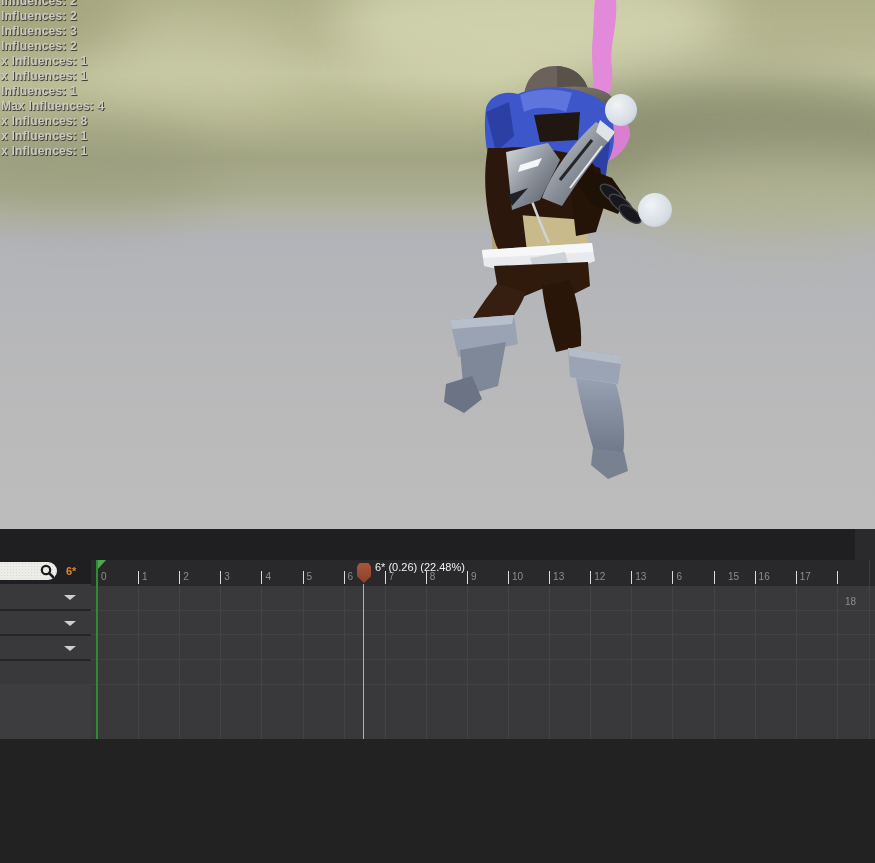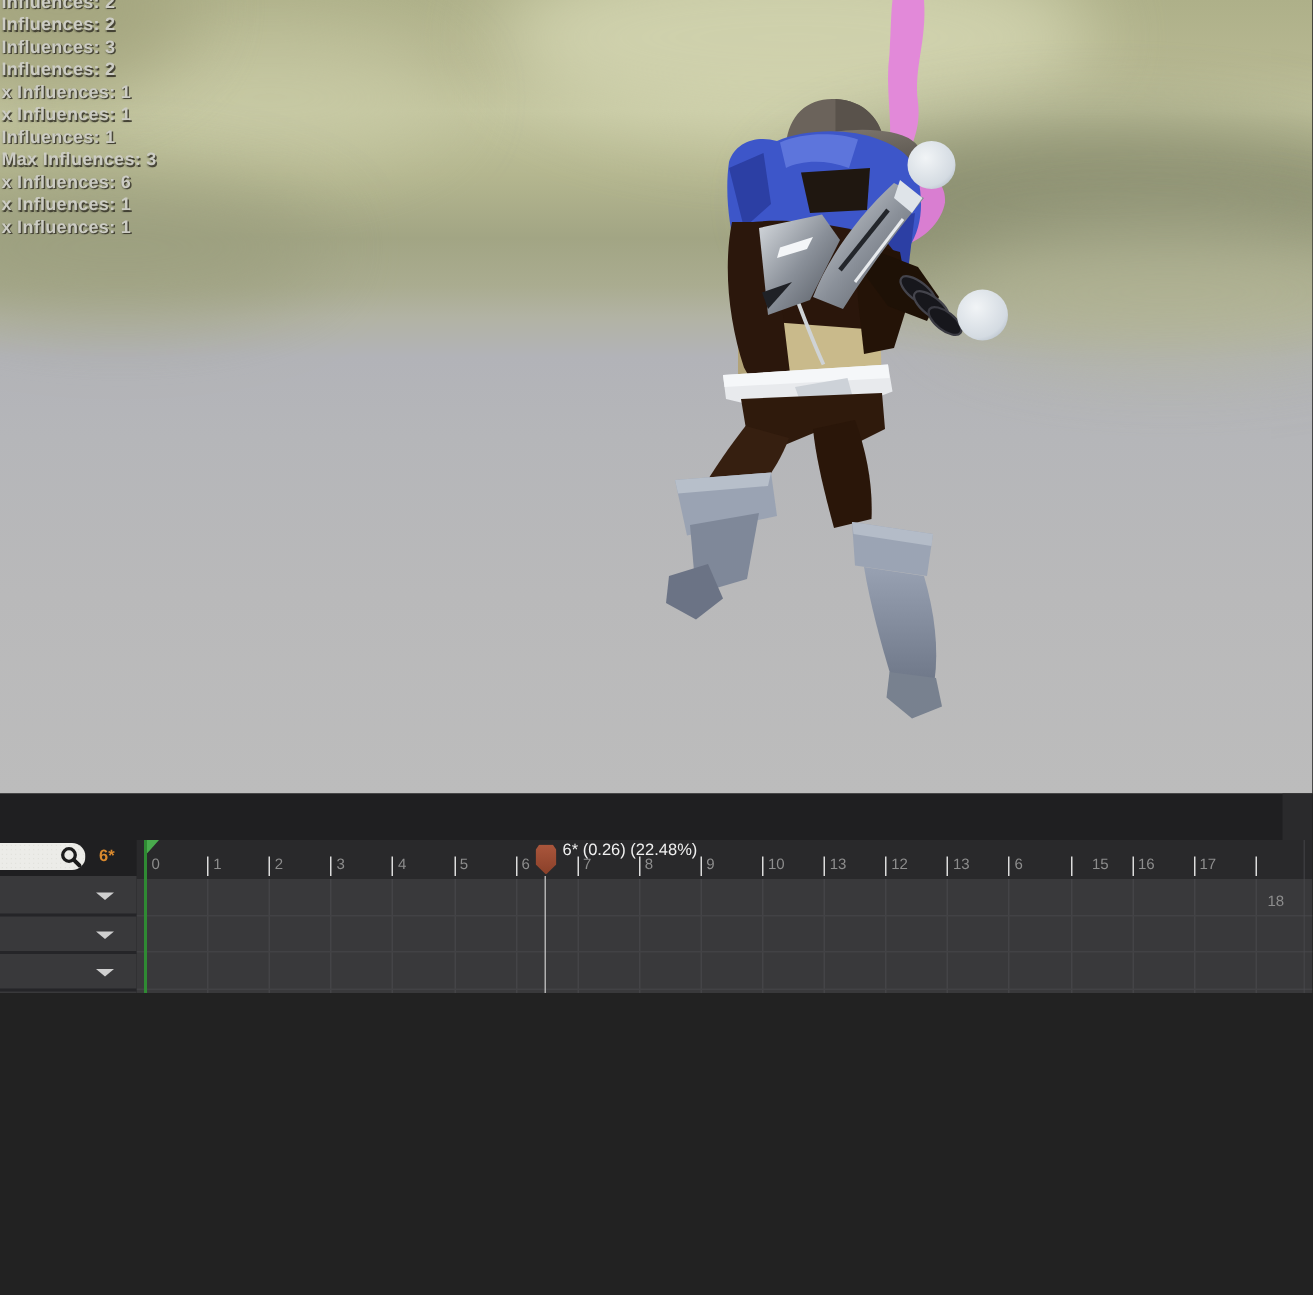--- a/index.html
+++ b/index.html
@@ -1,18 +1,18 @@
 <!DOCTYPE html>
 <html><head>
 <meta charset="utf-8">
 <style>
   * { margin:0; padding:0; box-sizing:border-box; }
   html,body { width:875px; height:863px; overflow:hidden; background:#222; }
   body { font-family:"Liberation Sans", sans-serif; }
-  #screen { position:relative; width:875px; height:662px; overflow:hidden; }
+  #screen { position:relative; width:875px; height:739px; overflow:hidden; }
 
   
   #viewport {
     position:absolute; left:0; top:0; width:875px; height:529px; overflow:hidden;
     background:linear-gradient(180deg,
       #aeb089 0%, #b6b791 8%, #c2c49e 14%, #b4b68f 22%,
       #a2a584 30%, #aaac90 36%, #b2b3a4 40%,
       #b2b3b8 45%, #b5b6b9 55%, #b9b9ba 75%, #bcbcbc 100%);
   }
   .blob { position:absolute; border-radius:50%; filter:blur(26px); }
@@ -77,22 +77,22 @@
     <div class="blob" style="left:-50px; top:-50px; width:180px; height:110px; background:#a3a47e; opacity:.8;"></div>
 
     <div id="debug-overlay">
         <div class="dbg-line" style="top: -6px;">Influences: 2</div>
         <div class="dbg-line" style="top: 9px;">Influences: 2</div>
         <div class="dbg-line" style="top: 24px;">Influences: 3</div>
         <div class="dbg-line" style="top: 39px;">Influences: 2</div>
         <div class="dbg-line" style="top: 54px;">x Influences: 1</div>
         <div class="dbg-line" style="top: 69px;">x Influences: 1</div>
         <div class="dbg-line" style="top: 84px;">Influences: 1</div>
-        <div class="dbg-line" style="top: 99px;">Max Influences: 3</div>
-        <div class="dbg-line" style="top: 114px;">x Influences: 6</div>
+        <div class="dbg-line" style="top: 99px;">Max Influences: 4</div>
+        <div class="dbg-line" style="top: 114px;">x Influences: 8</div>
         <div class="dbg-line" style="top: 129px;">x Influences: 1</div>
         <div class="dbg-line" style="top: 144px;">x Influences: 1</div>
       </div>
 
     <svg id="character" width="875" height="529" viewBox="0 0 875 529">
       <defs>
         <linearGradient id="silver" x1="0" y1="0" x2="1" y2="1">
           <stop offset="0" stop-color="#d8dce0"></stop>
             <stop offset="0.5" stop-color="#8a9099"></stop>
             <stop offset="1" stop-color="#4f545c"></stop>

